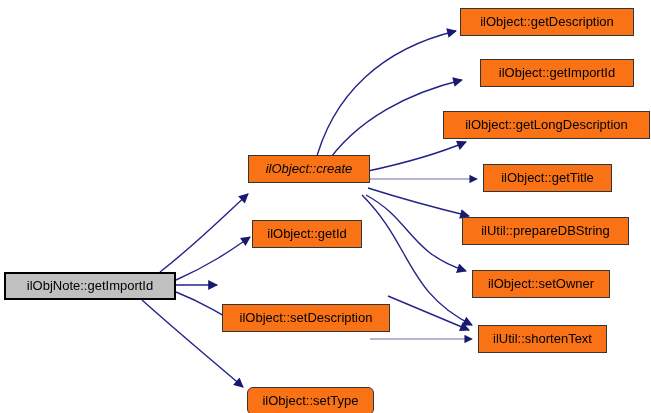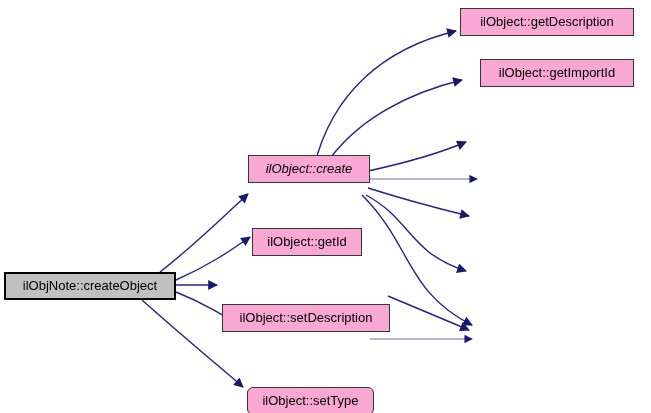--- a/index.html
+++ b/index.html
@@ -12,21 +12,21 @@
   }
   #graph{position:relative;width:651px;height:413px;}
   svg.edges{position:absolute;left:0;top:0;width:651px;height:413px;}
   .node{
     position:absolute;
     height:26px;
     line-height:26px;
     text-align:center;
     font-size:13px;
     color:#000000;
-    background:#f9a8d4;
+    background:#f97316;
     border:1px solid #353535;
     box-sizing:content-box;
     white-space:nowrap;
     cursor:pointer;
   }
   .node.root{
     background:#c0c0c0;
     border:2px solid #000000;
     height:24px;
     line-height:24px;
@@ -54,33 +54,38 @@
     <path class="edge" d="M 324,167 C 356,118 412,92 462,80" marker-end="url(#arrow)"></path>
     <path class="edge" d="M 368,171 C 410,162 442,152 466,142" marker-end="url(#arrow)"></path>
     <path class="edge light" d="M 368,179 L 477,179" marker-end="url(#arrow)"></path>
     <path class="edge" d="M 368,188 C 406,200 440,209 469,216" marker-end="url(#arrow)"></path>
     <path class="edge" d="M 366,195 C 412,220 408,252 466,271" marker-end="url(#arrow)"></path>
     <path class="edge" d="M 362,195 C 412,245 406,292 472,325" marker-end="url(#arrow)"></path>
     <path class="edge" d="M 388,296 L 469,330" marker-end="url(#arrow)"></path>
     <path class="edge light" d="M 370,339 L 472,339" marker-end="url(#arrow)"></path>
   </svg>
 
-  <div class="node root" style="left:4px;top:272px;width:168px;">ilObjNote::createObject</div>
+  <div class="node root" style="left:4px;top:272px;width:168px;">ilObjNote::getImportId</div>
 
   <div class="node" style="left:248px;top:155px;width:120px;font-style:italic;">ilObject::create</div>
 
-  <div class="node" style="left:252px;top:228px;width:108px;">ilObject::getId</div>
+  <div class="node" style="left:252px;top:220px;width:108px;">ilObject::getId</div>
 
   <div class="node" style="left:222px;top:271px;width:166px;margin-top:33px;">ilObject::setDescription</div>
 
 
   <div class="node" style="left:247px;top:387px;width:125px;border-radius:6px;">ilObject::setType</div>
 
   <div class="node" style="left:460px;top:8px;width:172px;">ilObject::getDescription</div>
 
   <div class="node" style="left:466px;top:59px;width:152px;margin-left:14px;">ilObject::getImportId</div>
 
+  <div class="node" style="left:443px;top:111px;width:205px;">ilObject::getLongDescription</div>
 
+  <div class="node" style="left:483px;top:164px;width:127px;">ilObject::getTitle</div>
 
+  <div class="node" style="left:462px;top:217px;width:165px;">ilUtil::prepareDBString</div>
 
+  <div class="node" style="left:472px;top:270px;width:136px;">ilObject::setOwner</div>
 
+  <div class="node" style="left:478px;top:325px;width:127px;">ilUtil::shortenText</div>
 
 </div>
 
 </body></html>

